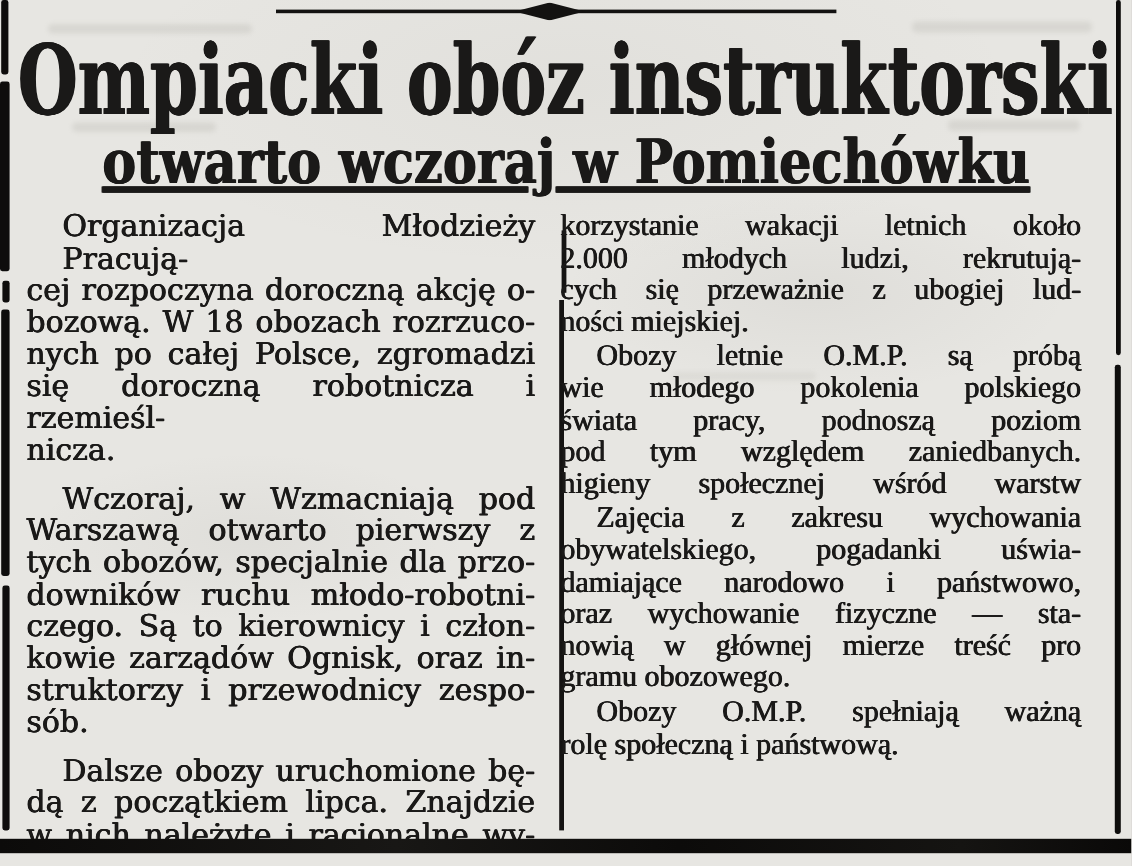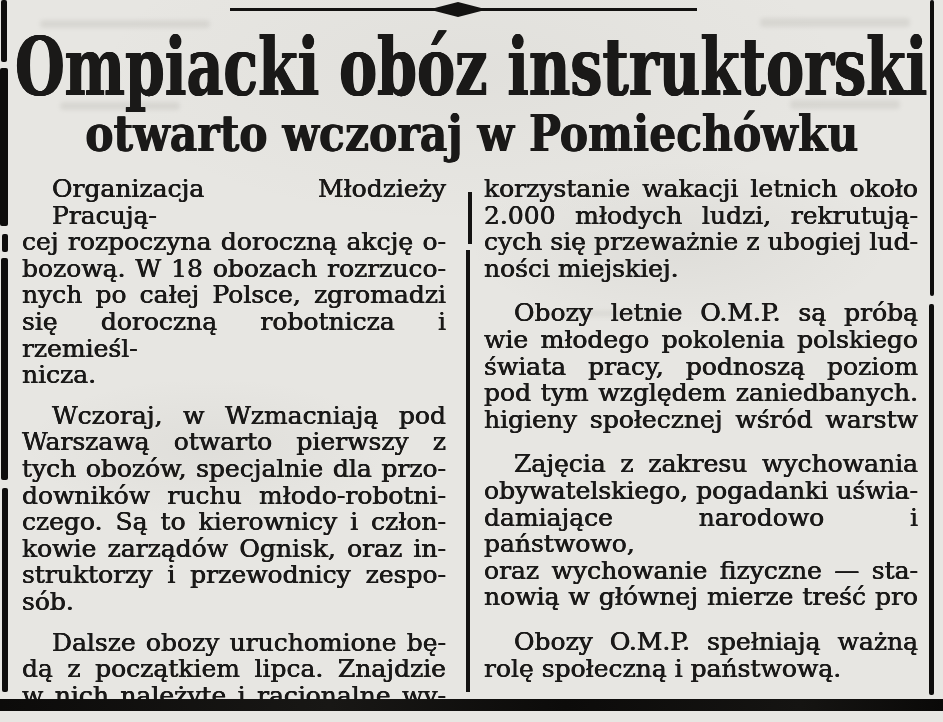--- a/index.html
+++ b/index.html
@@ -53,37 +53,37 @@
     display:flex;justify-content:center;align-items:center;
   }
   .headline{
     font-size:76px;font-weight:bold;white-space:nowrap;
     transform:scale(0.75,1.06);transform-origin:center;
     letter-spacing:0px;
     text-shadow:0.8px 0 0 currentColor,-0.8px 0 0 currentColor,0 0.6px 0 currentColor;
   }
   .subhead-row{
     position:absolute;left:10px;right:10px;top:104px;height:60px;
-    display:flex;justify-content:center;align-items:flex-start;
+    display:flex;justify-content:center;align-items:flex-end;text-decoration:underline;
   }
   .subhead{
     font-size:50px;font-weight:bold;white-space:nowrap;
     transform:scale(0.85,1.02);transform-origin:center;
     text-shadow:0.6px 0 0 currentColor,-0.6px 0 0 currentColor;
   }
 
   .col{
     position:absolute;top:176px;
     font-size:25px;line-height:26.6px;
     text-shadow:0.35px 0 0 currentColor,-0.35px 0 0 currentColor;
   }
   .col-left{left:22px;width:424px;}
-  .col-right{left:484px;width:434px;}
+  .col-right{left:467px;width:434px;font-family:Liberation Serif, serif;}
   .col-left .para + .para{margin-top:14px;}
-  .col-right .para + .para{margin-top:18px;}
+  .col-right .para + .para{margin-top:2px;}
   .line{text-align:justify;text-align-last:justify;}
   .line.end{text-align-last:left;}
   .line.indent{padding-left:30px;}
 
   .divider{position:absolute;background:#141312;width:4px;}
   .div-a{left:468px;top:192px;height:52px;}
   .div-b{left:466px;top:250px;height:442px;}
 
   .bottom-bar{
     position:absolute;left:0;top:699px;width:943px;height:12px;
@@ -160,20 +160,21 @@
         <div class="line">świata pracy, podnoszą poziom</div>
         <div class="line">pod tym względem zaniedbanych.</div>
         <div class="line">higieny społecznej wśród warstw</div>
       </div>
       <div class="para">
         <div class="line indent">Zajęcia z zakresu wychowania</div>
         <div class="line">obywatelskiego, pogadanki uświa-</div>
         <div class="line">damiające narodowo i państwowo,</div>
         <div class="line">oraz wychowanie fizyczne — sta-</div>
         <div class="line">nowią w głównej mierze treść pro</div>
+        <div class="line end">gramu obozowego.</div>
       </div>
       <div class="para">
         <div class="line indent">Obozy O.M.P. spełniają ważną</div>
         <div class="line end">rolę społeczną i państwową.</div>
       </div>
     </div>
 
   <div class="bottom-bar"></div>
 </div>
 

